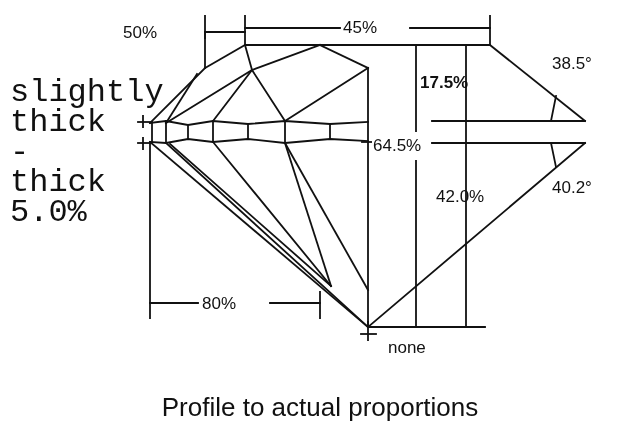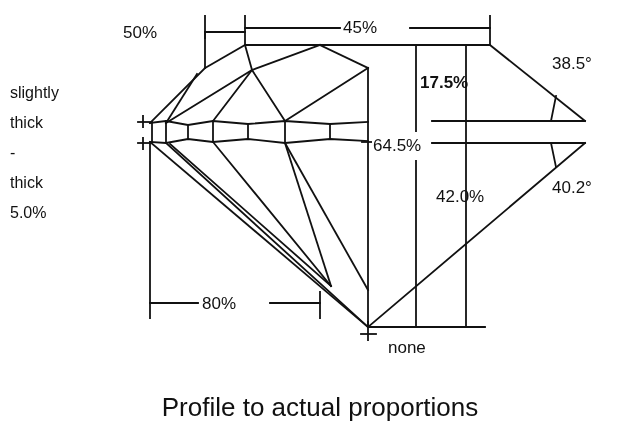--- a/index.html
+++ b/index.html
@@ -4,21 +4,21 @@
   <style>
     html, body { margin: 0; padding: 0; background: #ffffff; }
     body { width: 640px; height: 430px; position: relative; overflow: hidden;
            font-family: "Liberation Sans", "DejaVu Sans", sans-serif; color: #111; }
     #diagram { position: absolute; left: 0; top: 0; }
     .lbl { position: absolute; font-size: 17px; line-height: 28px; color: #111; white-space: nowrap;
            background: transparent; }
     .lbl-bg { background: #fff; padding: 0 1px; }
     .caption { position: absolute; left: 0; width: 640px; top: 392px; text-align: center;
                font-size: 26px; color: #111; }
-    .girdle-label { position: absolute; left: 10px; top: 78px; font-size: 16px; line-height: 30px; }
+    .girdle-label { position: absolute; left: 10px; top: 78px; font-size: 32px; line-height: 30px; font-family: Liberation Mono, monospace; }
     .girdle-label span { display: block; }
   </style>
 </head>
 <body>
 
 <svg id="diagram" width="640" height="430" viewBox="0 0 640 430" xmlns="http://www.w3.org/2000/svg" fill="none" stroke="#111" stroke-width="1.8" stroke-linecap="square">
 
   <g>
     <line x1="205" y1="16" x2="205" y2="38"></line>
     <line x1="245" y1="16" x2="245" y2="45"></line>

